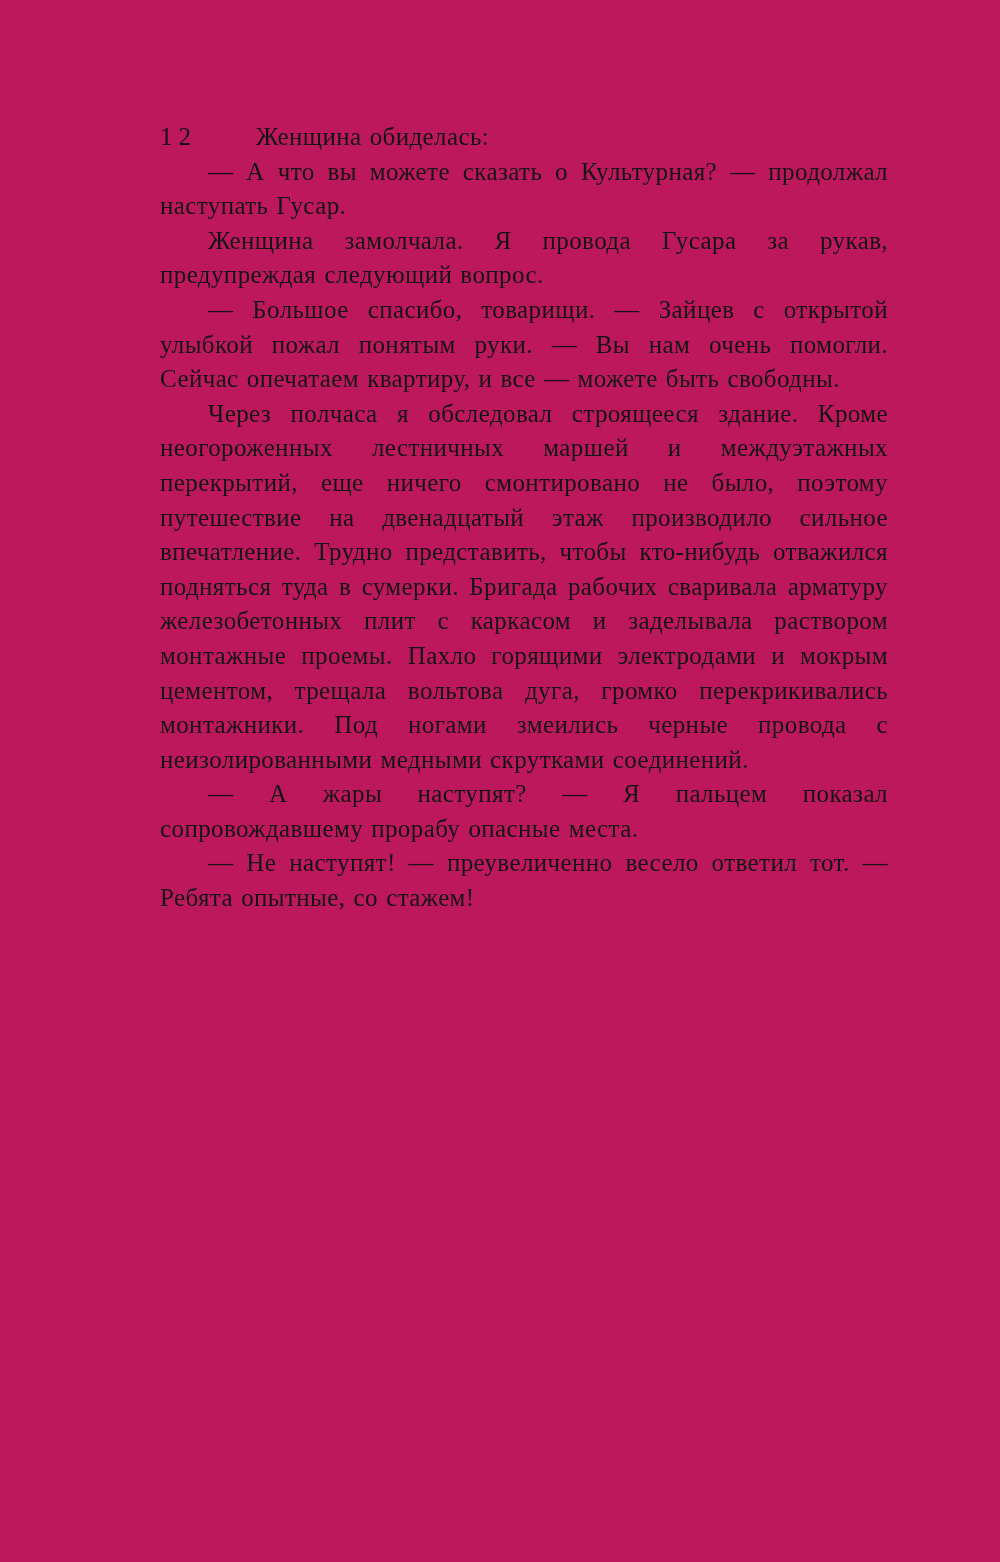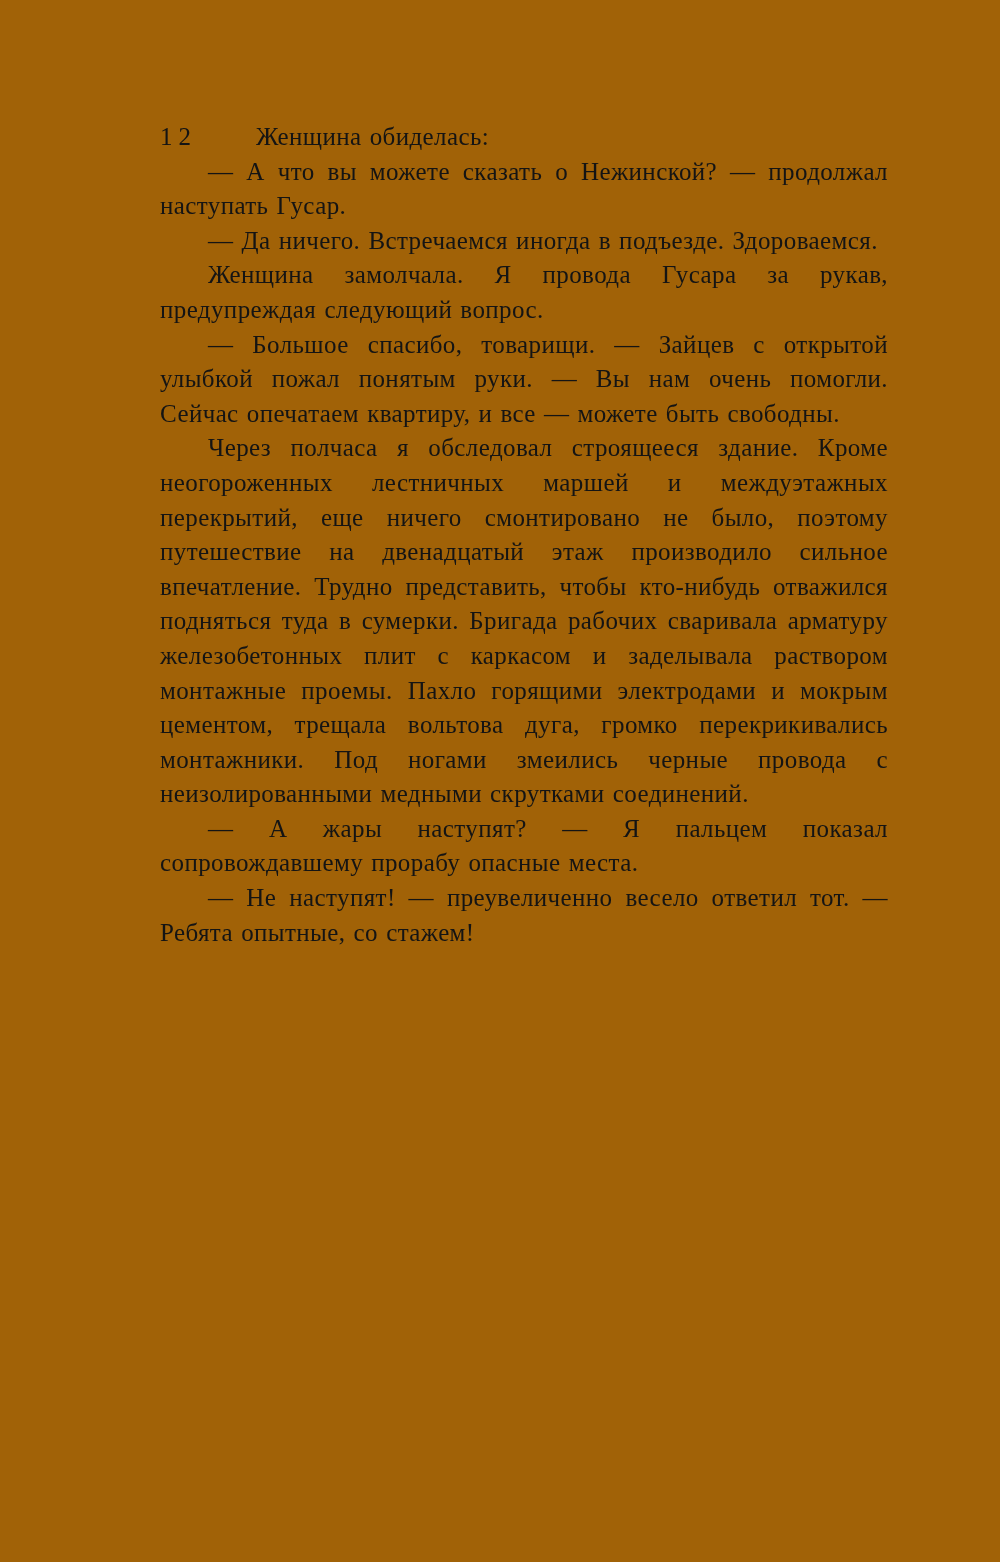--- a/index.html
+++ b/index.html
@@ -10,21 +10,21 @@
     body {
       width: 1000px;
       height: 1562px;
       position: relative;
       overflow: hidden;
       font-family: "Liberation Serif", "DejaVu Serif", serif;
     }
     .page {
       position: absolute;
       inset: 0;
-      background: #a16207;
+      background: #be185d;
     }
     .text-block {
       position: absolute;
       left: 160px;
       top: 120px;
       width: 728px;
       color: #141414;
       font-size: 25px;
       line-height: 34.6px;
       text-align: justify;
@@ -48,21 +48,20 @@
       text-indent: 0;
       text-align: left;
     }
   </style>
 </head>
 <body>
 
 <div class="page">
   <div class="text-block">
     <p class="opening"><span class="pagenum">12</span><span>Женщина обиделась:</span></p>
-    <p>— А что вы можете сказать о Нежинской? — продолжал наступать Гусар.</p>
-    <p>— Да ничего. Встречаемся иногда в подъезде. Здороваемся.</p>
+    <p>— А что вы можете сказать о Культурная? — продолжал наступать Гусар.</p>
     <p>Женщина замолчала. Я провода Гусара за рукав, предупреждая следующий вопрос.</p>
     <p>— Большое спасибо, товарищи. — Зайцев с открытой улыбкой пожал понятым руки. — Вы нам очень помогли. Сейчас опечатаем квартиру, и все — можете быть свободны.</p>
     <p>Через полчаса я обследовал строящееся здание. Кроме неогороженных лестничных маршей и междуэтажных перекрытий, еще ничего смонтировано не было, поэтому путешествие на двенадцатый этаж производило сильное впечатление. Трудно представить, чтобы кто-нибудь отважился подняться туда в сумерки. Бригада рабочих сваривала арматуру железобетонных плит с каркасом и заделывала раствором монтажные проемы. Пахло горящими электродами и мокрым цементом, трещала вольтова дуга, громко перекрикивались монтажники. Под ногами змеились черные провода с неизолированными медными скрутками соединений.</p>
     <p>— А жары наступят? — Я пальцем показал сопровождавшему прорабу опасные места.</p>
     <p>— Не наступят! — преувеличенно весело ответил тот. — Ребята опытные, со стажем!</p>
   </div>
 </div>
 
 </body></html>

